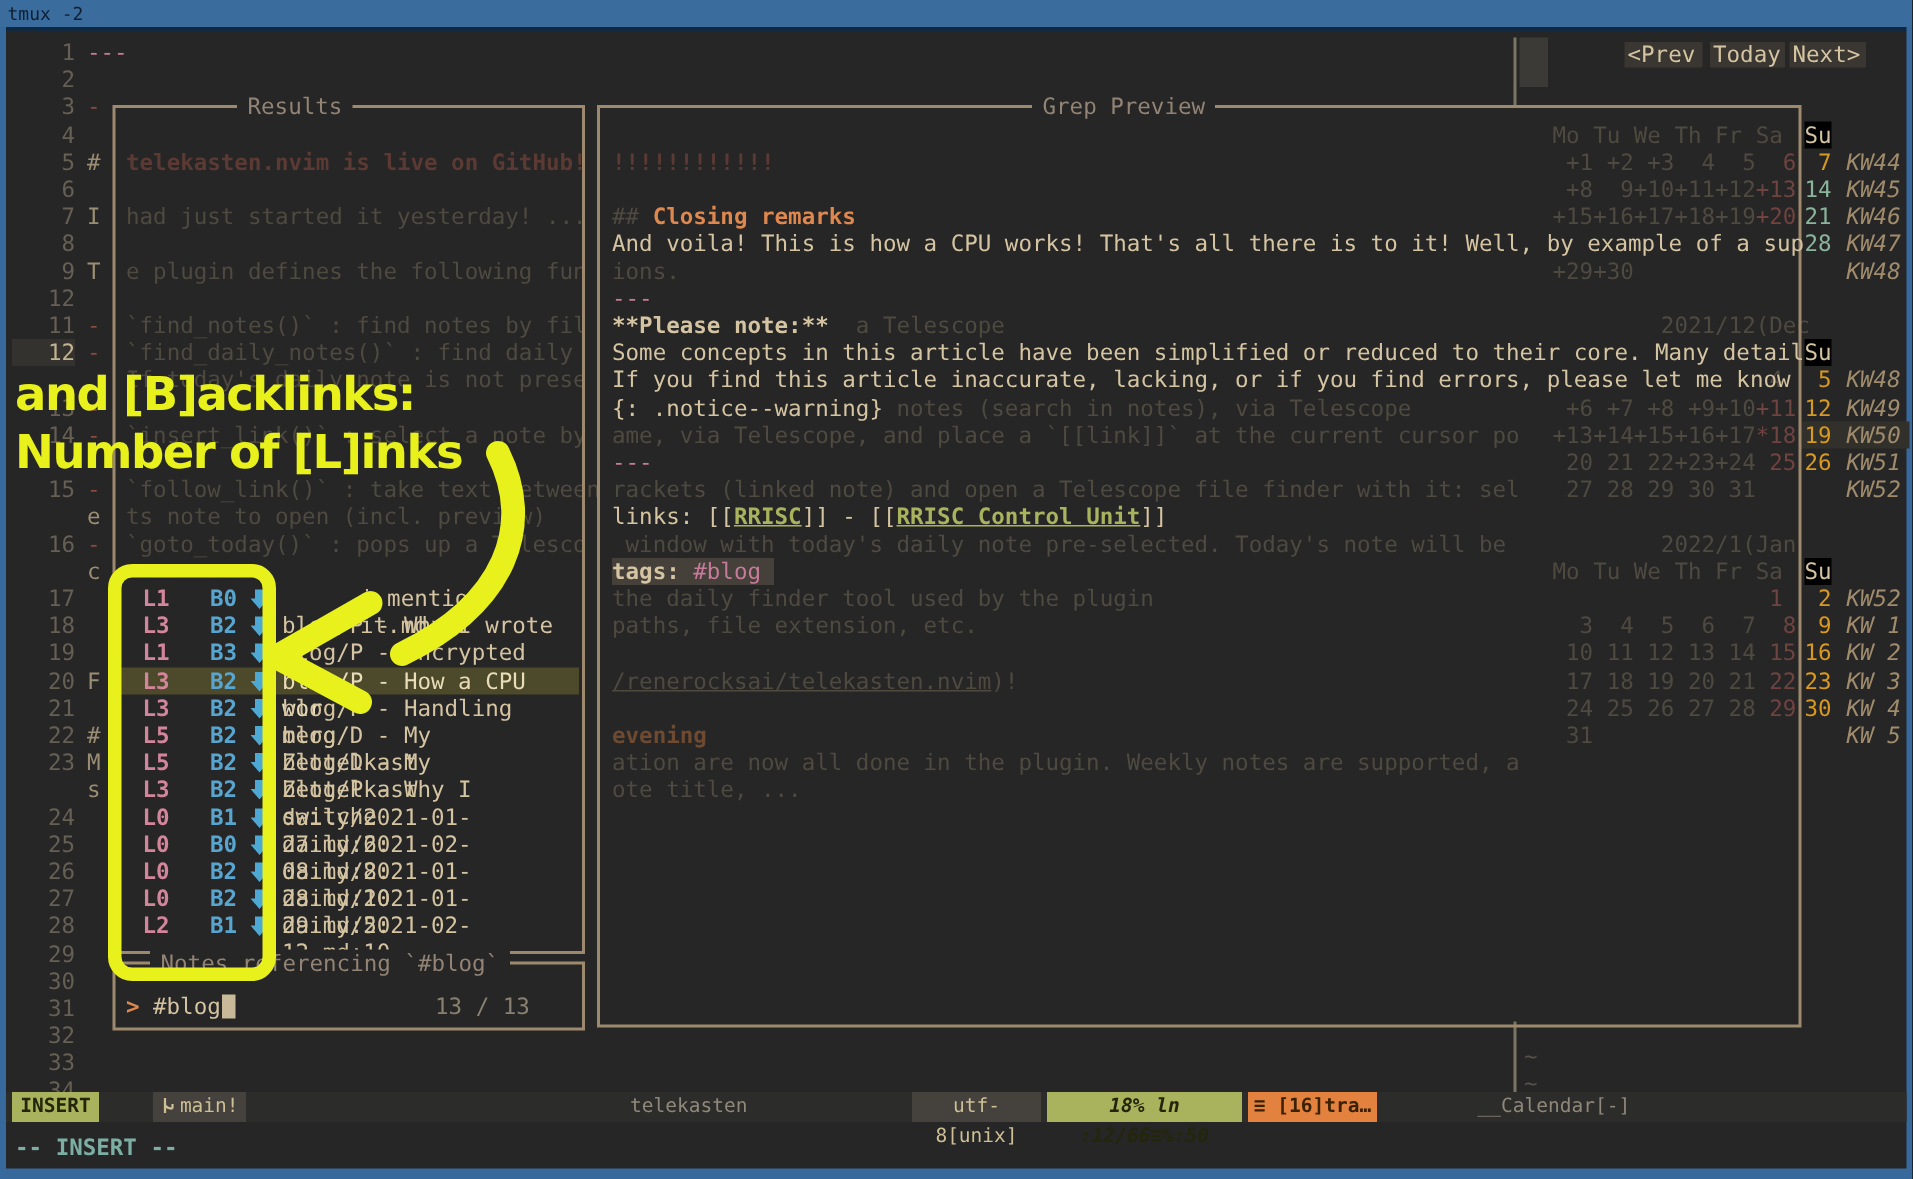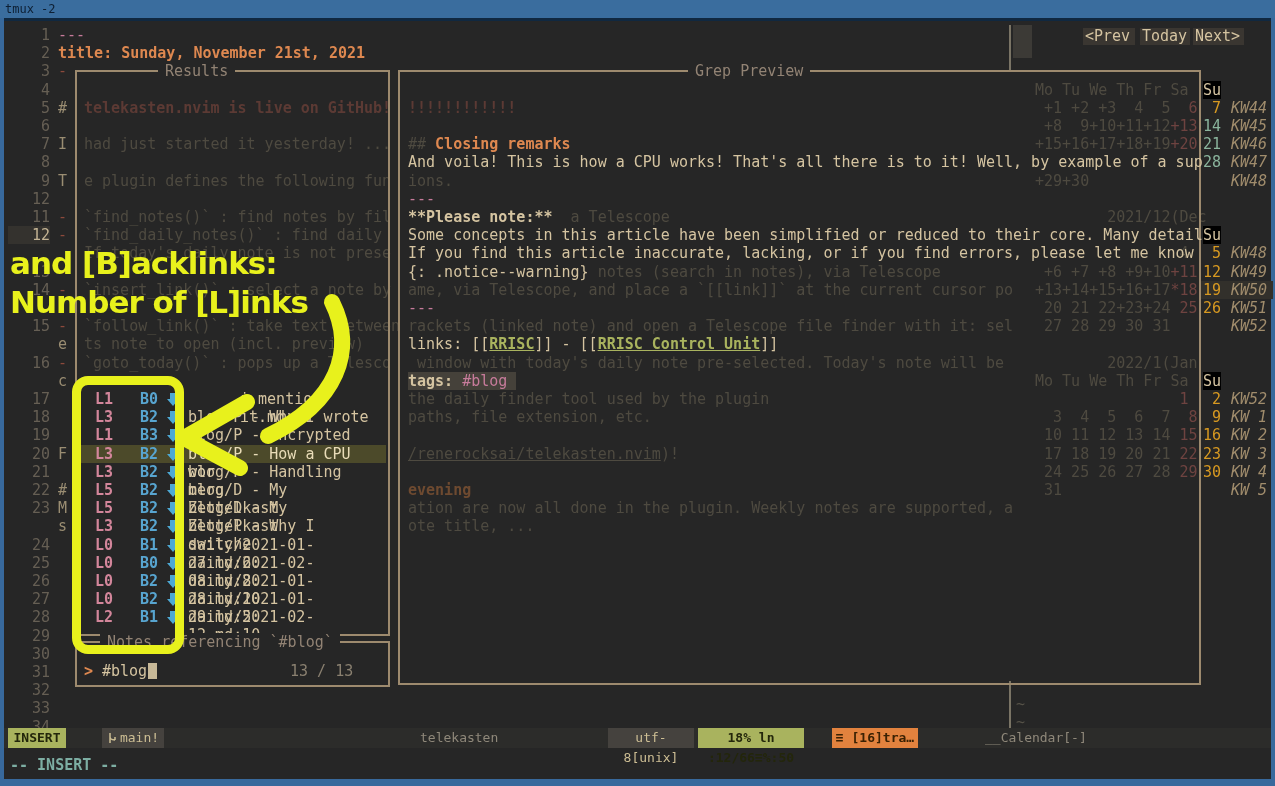--- a/index.html
+++ b/index.html
@@ -70,21 +70,20 @@
 
 <div id="stage">
   <div id="titlebar">tmux -2</div>
   <div id="titlebar-edge"></div>
 
   <div class="frame" style="left:0;top:18px;width:4px;height:768px;"></div>
   <div class="frame" style="left:1271px;top:18px;width:4px;height:768px;"></div>
   <div class="frame" style="left:0;top:779px;width:1275px;height:7px;"></div>
 
   <div class="line pink" style="left:58px;top:26px;">---</div>
-  <div class="line orangeb" style="left:58px;top:44px;">title: Sunday, November 21st, 2021</div>
 
   <div id="gutter-layer">
       <div class="gutter-num" style="left: 8px; top: 26px;">1</div>
       <div class="gutter-num" style="left: 8px; top: 44px;">2</div>
       <div class="gutter-num" style="left: 8px; top: 62px;">3</div>
       <div class="gutter-num" style="left: 8px; top: 81px;">4</div>
       <div class="gutter-num" style="left: 8px; top: 99px;">5</div>
       <div class="gutter-num" style="left: 8px; top: 117px;">6</div>
       <div class="gutter-num" style="left: 8px; top: 135px;">7</div>
       <div class="gutter-num" style="left: 8px; top: 153px;">8</div>
@@ -350,21 +349,21 @@
       <div class="line" style="left: 408px; top: 517px;"><span class="dim">ote title, ...</span></div>
     </div>
 
   <div id="statusline">
       <div class="seg seg-green" style="left: 4px; width: 58px;"><span>INSERT</span></div>
       <div class="seg seg-gray" style="left: 66px; width: 62px; margin-left: 32px;"><svg width="10" height="12" style="vertical-align:-2px;margin-right:3px;">
           <path d="M3 1 V11 M3 5 C3 5 3 8 8 8 M8 8 V5" stroke="#cdbe94" stroke-width="1.5" fill="none"></path>
         </svg><span>main!</span></div>
       <div class="seg seg-muted" style="left: 416px; width: 110px;"><span>telekasten</span></div>
       <div class="seg seg-gray" style="left: 604px; width: 86px;"><span>utf-8[unix]</span></div>
-      <div class="seg seg-green" style="left: 694px; width: 106px;"><span>18% ln :12/66≡%:50</span></div>
+      <div class="seg seg-green" style="left: 694px; width: 130px; font-style: italic;"><span>18% ln :12/66≡%:50</span></div>
       <div class="seg seg-orange" style="left: 828px; width: 86px;"><span>≡ [16]tra…</span></div>
       <div class="seg seg-muted" style="left: 981px; width: 180px;"><span>__Calendar[-]</span></div>
     </div>
   <div id="cmdline">-- INSERT --</div>
 
   <div id="ann-text">
     <div>and [B]acklinks:</div>
     <div>Number of [L]inks</div>
   </div>
   <div id="ann-box"></div>

